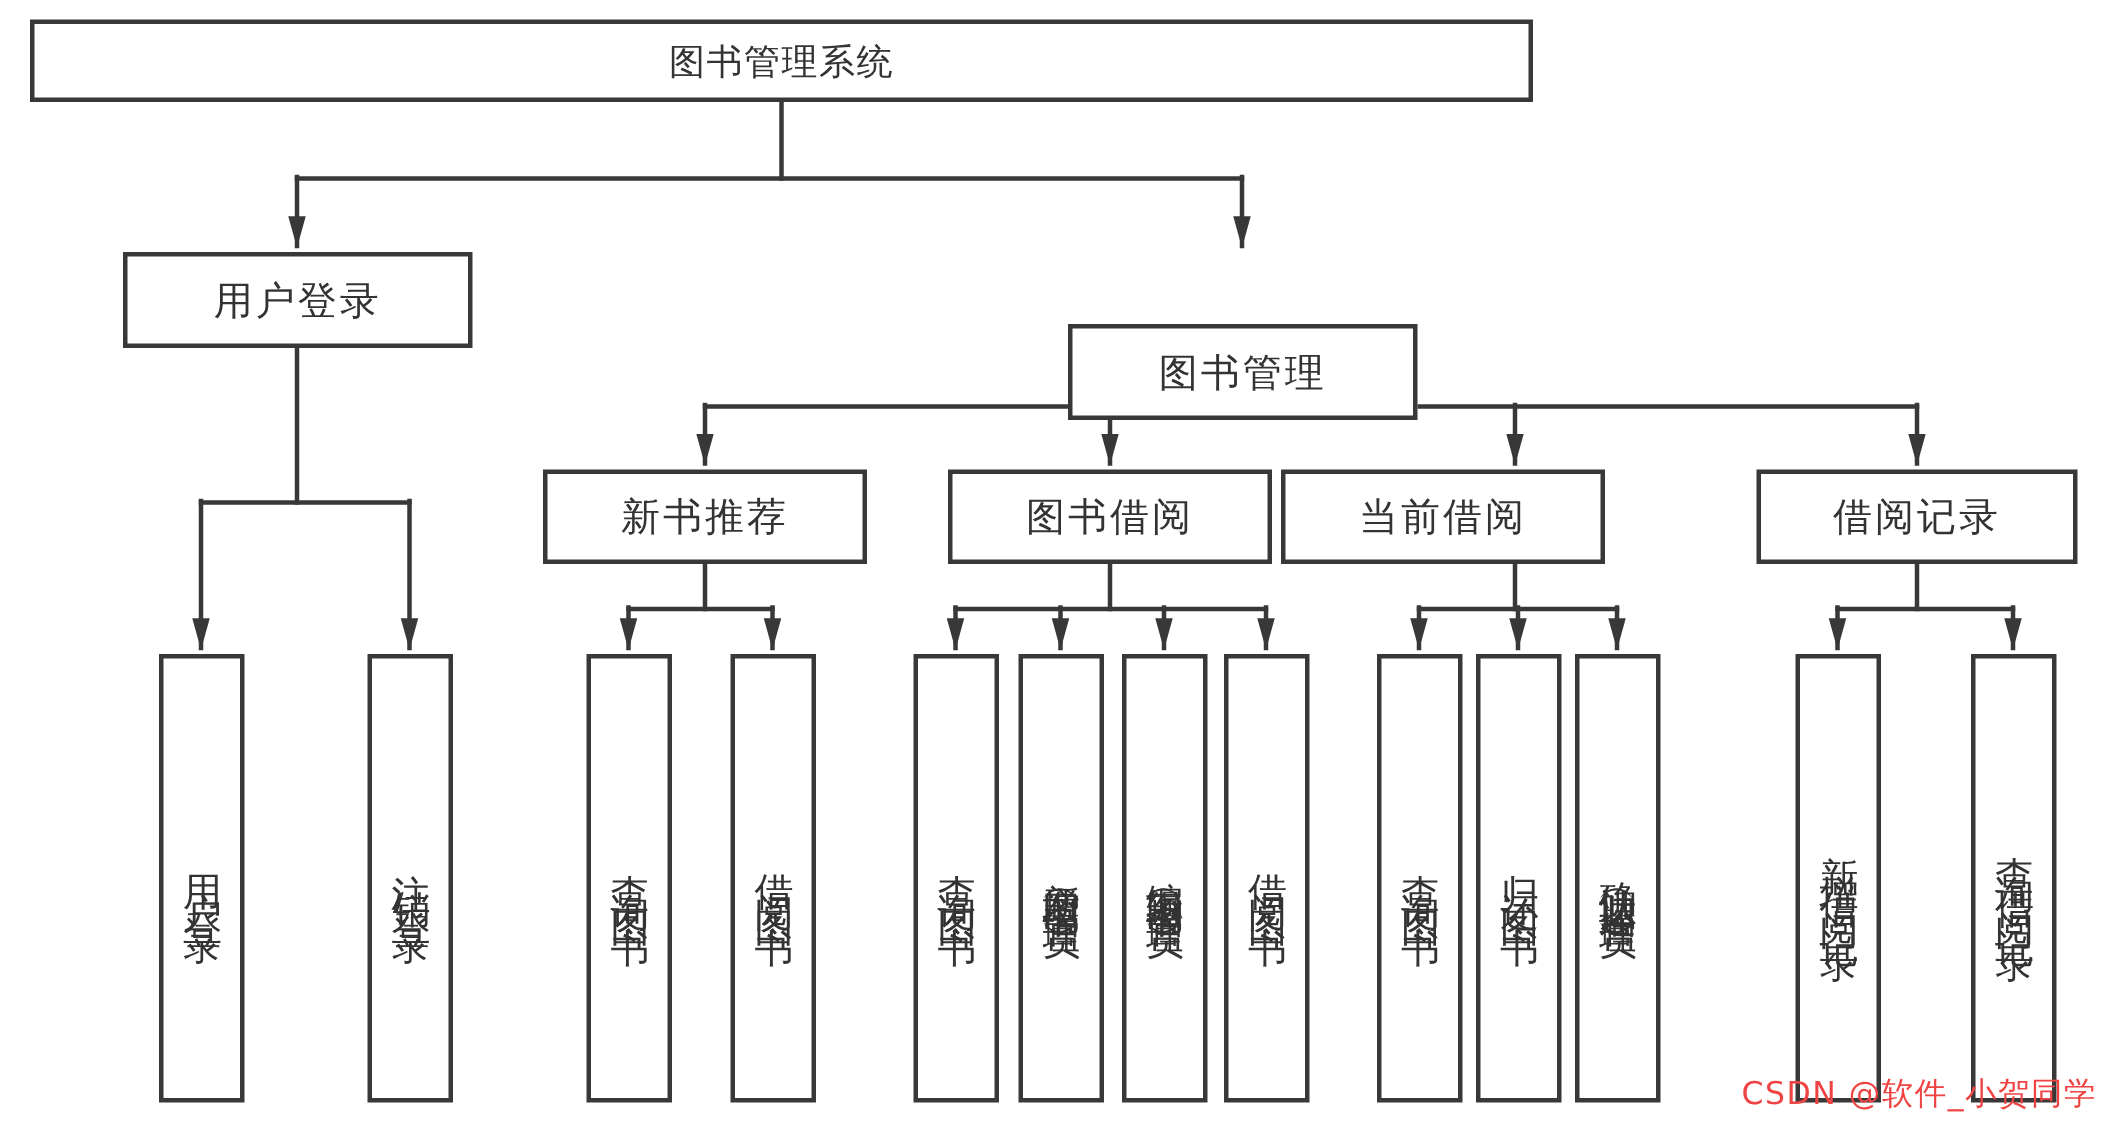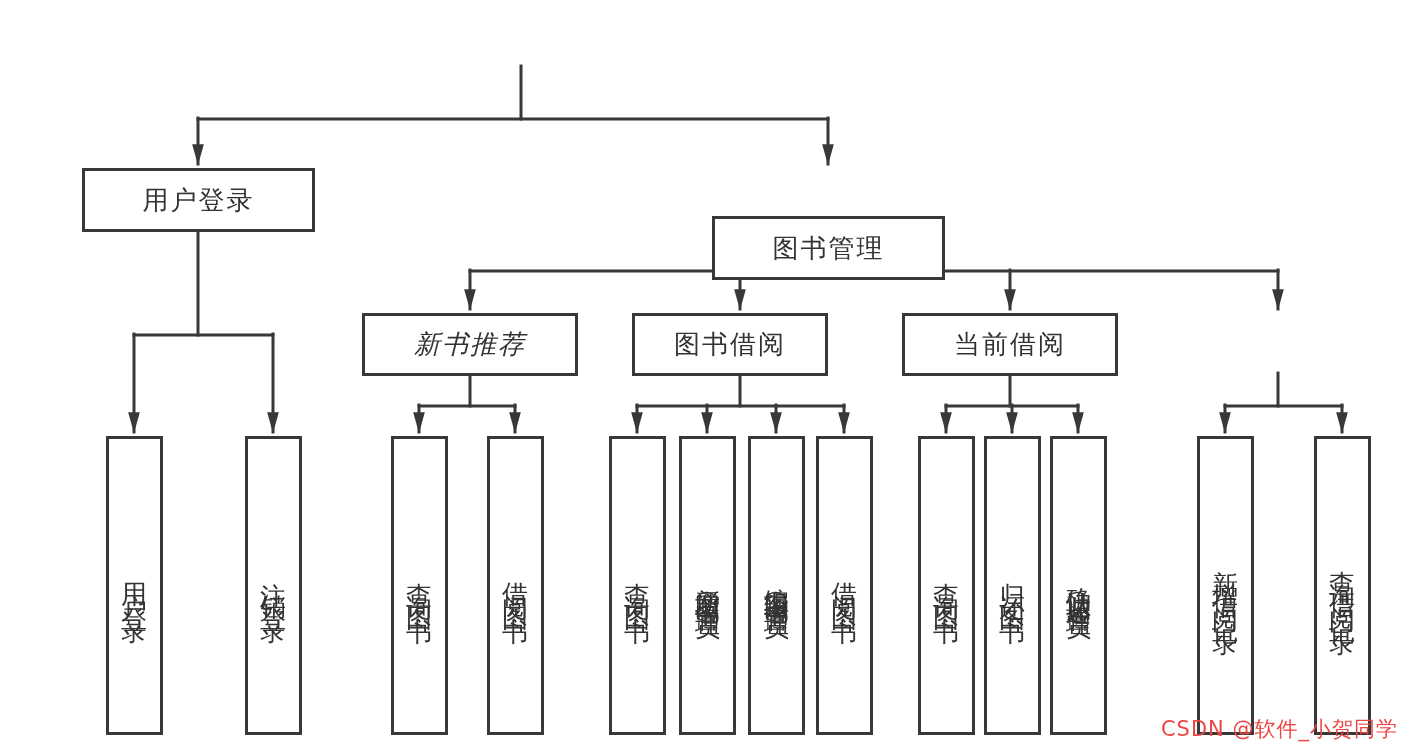--- a/index.html
+++ b/index.html
@@ -73,36 +73,42 @@
       <line x1="1012" y1="405" x2="1012" y2="432" marker-end="url(#arr)"></line>
       <line x1="1078" y1="405" x2="1078" y2="432" marker-end="url(#arr)"></line>
 
       <line x1="1278" y1="373" x2="1278" y2="406"></line>
       <line x1="1225" y1="406" x2="1342" y2="406"></line>
       <line x1="1225" y1="405" x2="1225" y2="432" marker-end="url(#arr)"></line>
       <line x1="1342" y1="405" x2="1342" y2="432" marker-end="url(#arr)"></line>
     </g>
   </svg>
 
+  <div class="box root-box" style="left:20px;top:13px;width:1002px;height:55px;">
+    <span>图书管理系统</span>
+  </div>
 
   <div class="box h-label" style="left:82px;top:168px;width:233px;height:64px;">
     <span>用户登录</span>
   </div>
   <div class="box h-label" style="left:712px;top:168px;width:233px;height:64px;margin-top:48px;">
     <span>图书管理</span>
   </div>
 
-  <div class="box h-label" style="left:362px;top:313px;width:216px;height:63px;font-style:italic;">
+  <div class="box h-label" style="left:362px;top:313px;width:216px;height:63px;">
     <span>新书推荐</span>
   </div>
-  <div class="box h-label" style="left:632px;top:313px;width:196px;height:63px;align-items:center;">
+  <div class="box h-label" style="left:632px;top:313px;width:216px;height:63px;align-items:center;">
     <span>图书借阅</span>
   </div>
-  <div class="box h-label" style="left:902px;top:313px;width:216px;height:63px;">
+  <div class="box h-label" style="left:854px;top:313px;width:216px;height:63px;">
     <span>当前借阅</span>
+  </div>
+  <div class="box h-label" style="left:1171px;top:313px;width:214px;height:63px;">
+    <span>借阅记录</span>
   </div>
 
   <div class="box leaf" style="left:106px;">
     <span class="v">用户登录</span>
   </div>
   <div class="box leaf" style="left:245px;">
     <span class="v">注销登录</span>
   </div>
 
   <div class="box leaf" style="left:391px;">

